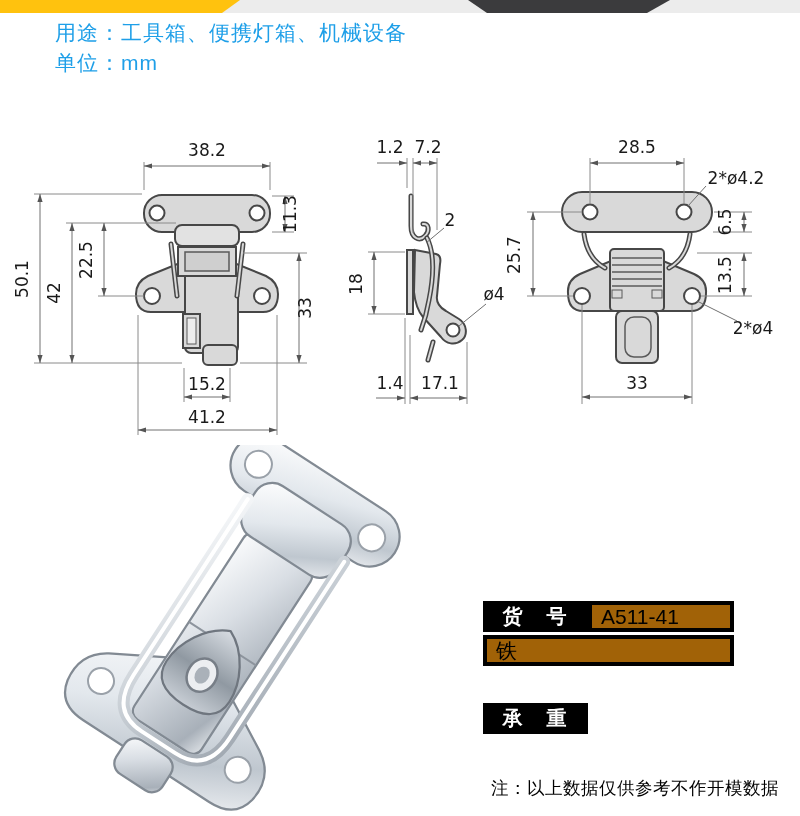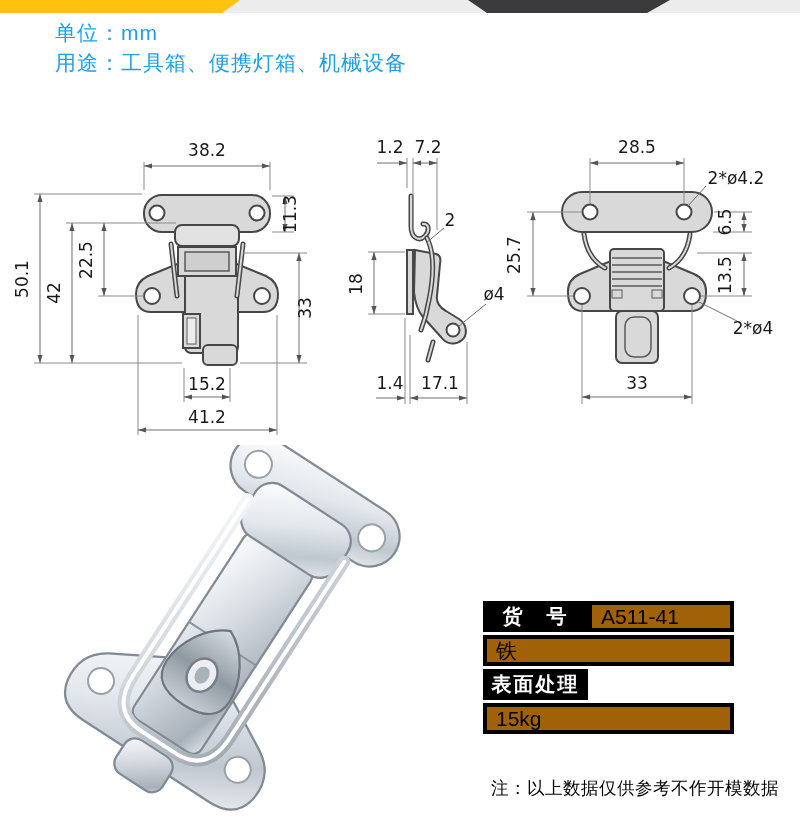--- a/index.html
+++ b/index.html
@@ -40,22 +40,22 @@
 <body>
 
 <div class="page">
 
   <div class="band">
     <div class="band-yellow"></div>
     <div class="band-dark"></div>
   </div>
 
   <div class="header">
+    <div>用途：工具箱、便携灯箱、机械设备</div>
     <div>单位：mm</div>
-    <div>用途：工具箱、便携灯箱、机械设备</div>
   </div>
 
   <svg class="drawings-svg" width="800" height="345" viewBox="0 105 800 345">
     <defs>
       <marker id="arr" viewBox="-8 -3 9 6" refX="0" refY="0" markerWidth="9" markerHeight="6" orient="auto-start-reverse">
         <path d="M0,0 L-8,2.6 L-8,-2.6 Z" fill="#555"></path>
       </marker>
     </defs>
 
     <g>
@@ -274,22 +274,21 @@
 
   <div class="spec-table">
     <div class="spec-row">
       <div class="spec-label">货　号</div>
       <div class="spec-value">A511-41</div>
     </div>
     <div class="spec-row">
       <div class="spec-value">铁</div>
     </div>
     <div class="spec-row">
-      <div class="spec-label">表面处理</div>
-    </div>
-    <div class="spec-row">
-      <div class="spec-value">15kg</div>
+    </div>
+    <div class="spec-row">
+      <div class="spec-label">承　重</div>
     </div>
   </div>
 
   <div class="note">注：以上数据仅供参考不作开模数据</div>
 
 </div>
 
 </body></html>

